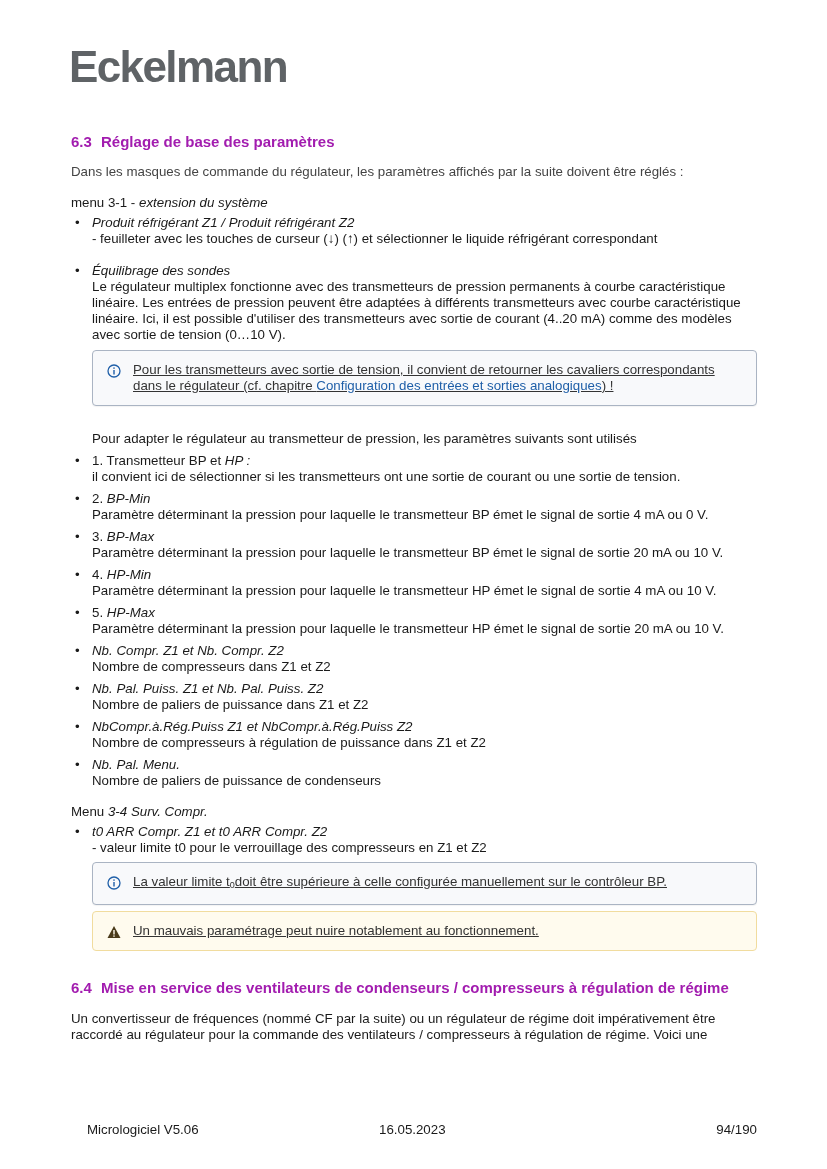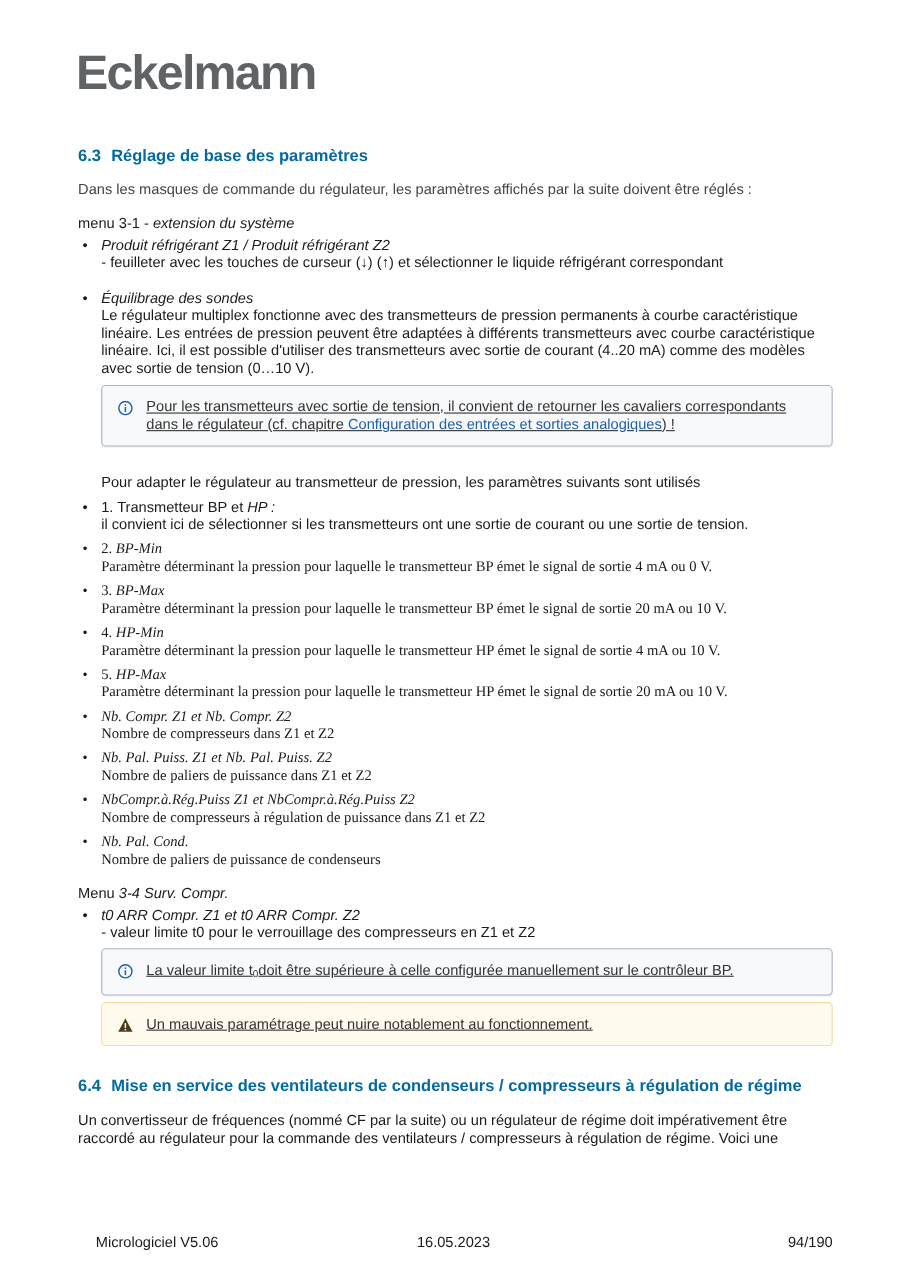--- a/index.html
+++ b/index.html
@@ -1,30 +1,30 @@
 <!DOCTYPE html>
 <html><head>
 <meta charset="utf-8">
 <style>
   html, body { margin: 0; padding: 0; background: #ffffff; }
   body { width: 827px; height: 1169px; position: relative; overflow: hidden;
          font-family: "Liberation Sans", sans-serif; color: #1a1a1a; font-size: 13.3px; }
   .logo { position: absolute; left: 69px; top: 42px; font-family: "Liberation Sans", sans-serif;
           font-weight: bold; font-size: 44px; color: #5f6366; letter-spacing: -1.6px; }
   .content { position: absolute; left: 71px; top: 133px; width: 686px; }
-  h2 { font-size: 15px; font-weight: bold; margin: 0; color: #0369a1; line-height: 18px; }
+  h2 { font-size: 15px; font-weight: bold; margin: 0; color: #a21caf; line-height: 18px; }
   h2 .num { margin-right: 5px; }
   p { margin: 0; line-height: 16px; }
   .intro { color: #444; margin-top: 13px; }
   .menu-title { font-weight: normal; margin-top: 15px; }
   ul { list-style: none; margin: 0; padding: 0; }
   li { position: relative; padding-left: 21px; line-height: 16px; }
   li::before { content: "•"; position: absolute; left: 4px; top: 0; }
   .it { font-style: italic; }
-  .mt6 { margin-top: 6px; font-family: Liberation Serif, serif; }
+  .mt6 { margin-top: 6px; }
   .mt16 { margin-top: 16px; }
   .callout { margin-left: 21px; border-radius: 4px; padding: 11px 14px 11px 40px; position: relative; line-height: 16px; color: #333; text-decoration: underline; }
   .callout.info { border: 1px solid #aab4c3; background: #f8f9fb; box-shadow: 0 1px 1px rgba(0,0,0,0.05); }
   .callout.warn { border: 1px solid #f1dc9e; background: #fffbee; }
   .callout .ico { position: absolute; left: 14px; top: 13px; width: 14px; height: 14px; }
   .link { color: #1f5fa8; }
   sub { font-size: 9px; vertical-align: -2px; }
   .para2 { margin-left: 21px; margin-top: 25px; }
   .footer { position: absolute; top: 1122px; left: 71px; width: 686px; font-size: 13.3px; color: #1a1a1a; }
   .footer .l { position: absolute; left: 0; margin-left: 16px; }
@@ -66,21 +66,21 @@
 
   <ul style="margin-top:6px">
     <li><span>1. Transmetteur BP et </span><span class="it">HP :</span><br><span>il convient ici de sélectionner si les transmetteurs ont une sortie de courant ou une sortie de tension.</span></li>
     <li class="mt6"><span>2. </span><span class="it">BP-Min</span><br><span>Paramètre déterminant la pression pour laquelle le transmetteur BP émet le signal de sortie 4 mA ou 0 V.</span></li>
     <li class="mt6"><span>3. </span><span class="it">BP-Max</span><br><span>Paramètre déterminant la pression pour laquelle le transmetteur BP émet le signal de sortie 20 mA ou 10 V.</span></li>
     <li class="mt6"><span>4. </span><span class="it">HP-Min</span><br><span>Paramètre déterminant la pression pour laquelle le transmetteur HP émet le signal de sortie 4 mA ou 10 V.</span></li>
     <li class="mt6"><span>5. </span><span class="it">HP-Max</span><br><span>Paramètre déterminant la pression pour laquelle le transmetteur HP émet le signal de sortie 20 mA ou 10 V.</span></li>
     <li class="mt6"><span class="it">Nb. Compr. Z1 et Nb. Compr. Z2</span><br><span>Nombre de compresseurs dans Z1 et Z2</span></li>
     <li class="mt6"><span class="it">Nb. Pal. Puiss. Z1 et Nb. Pal. Puiss. Z2</span><br><span>Nombre de paliers de puissance dans Z1 et Z2</span></li>
     <li class="mt6"><span class="it">NbCompr.à.Rég.Puiss Z1 et NbCompr.à.Rég.Puiss Z2</span><br><span>Nombre de compresseurs à régulation de puissance dans Z1 et Z2</span></li>
-    <li class="mt6"><span class="it">Nb. Pal. Cond.</span><br><span>Nombre de paliers de puissance de condenseurs</span></li>
+    <li class="mt6"><span class="it">Nb. Pal. Menu.</span><br><span>Nombre de paliers de puissance de condenseurs</span></li>
   </ul>
 
   <p class="menu-title" style=""><span>Menu </span><span class="it">3-4 Surv. Compr.</span></p>
 
   <ul style="margin-top:4px">
     <li><span class="it">t0 ARR Compr. Z1 et t0 ARR Compr. Z2</span><br><span>- valeur limite t0 pour le verrouillage des compresseurs en Z1 et Z2</span></li>
   </ul>
 
   <div class="callout info" style="margin-top:6px">
     <svg class="ico" viewBox="0 0 14 14">

